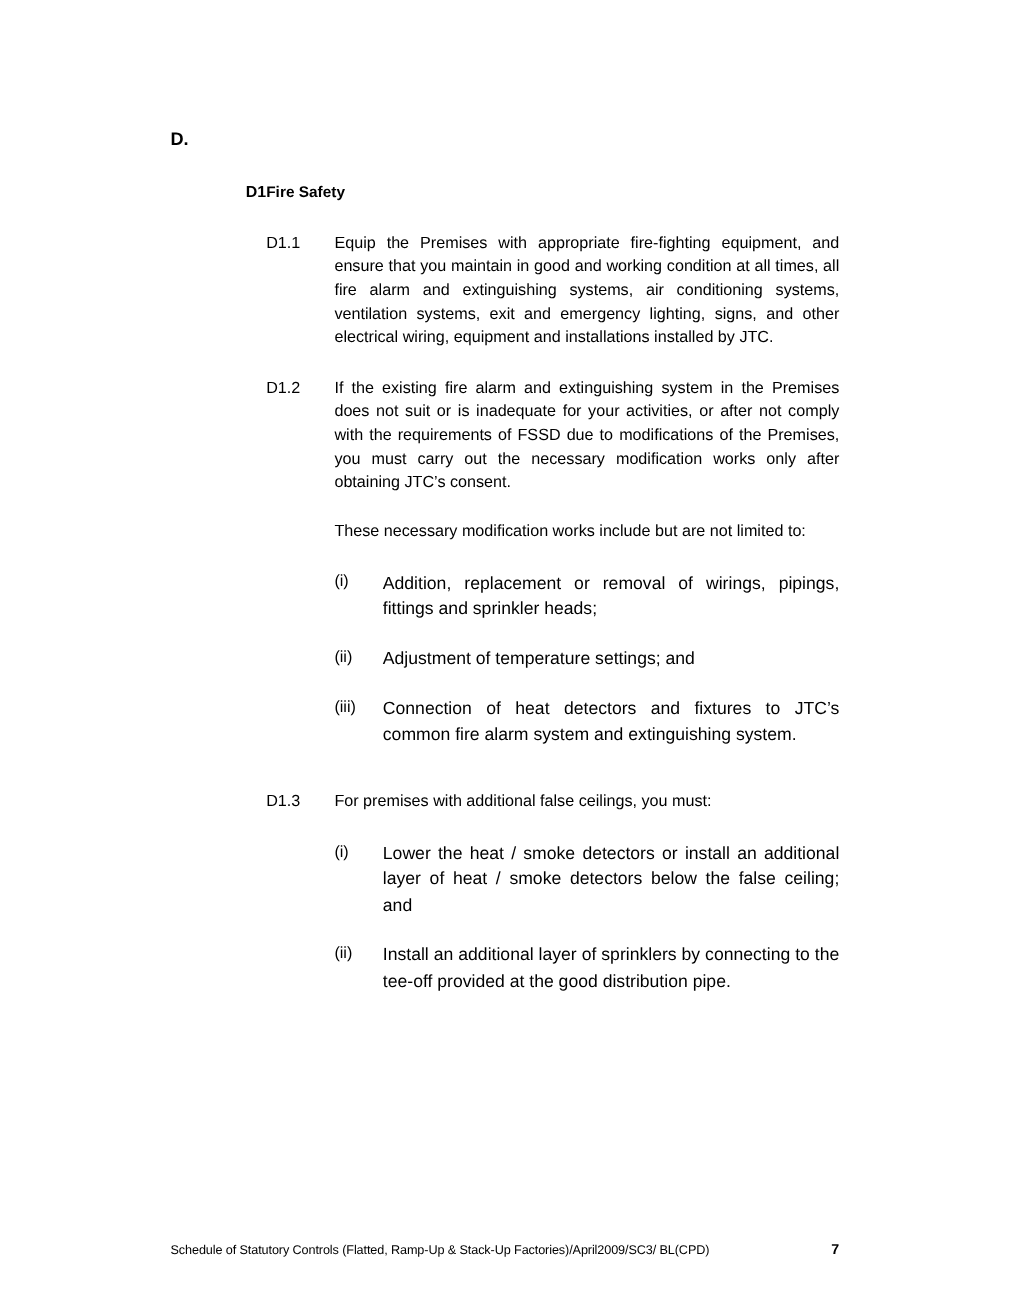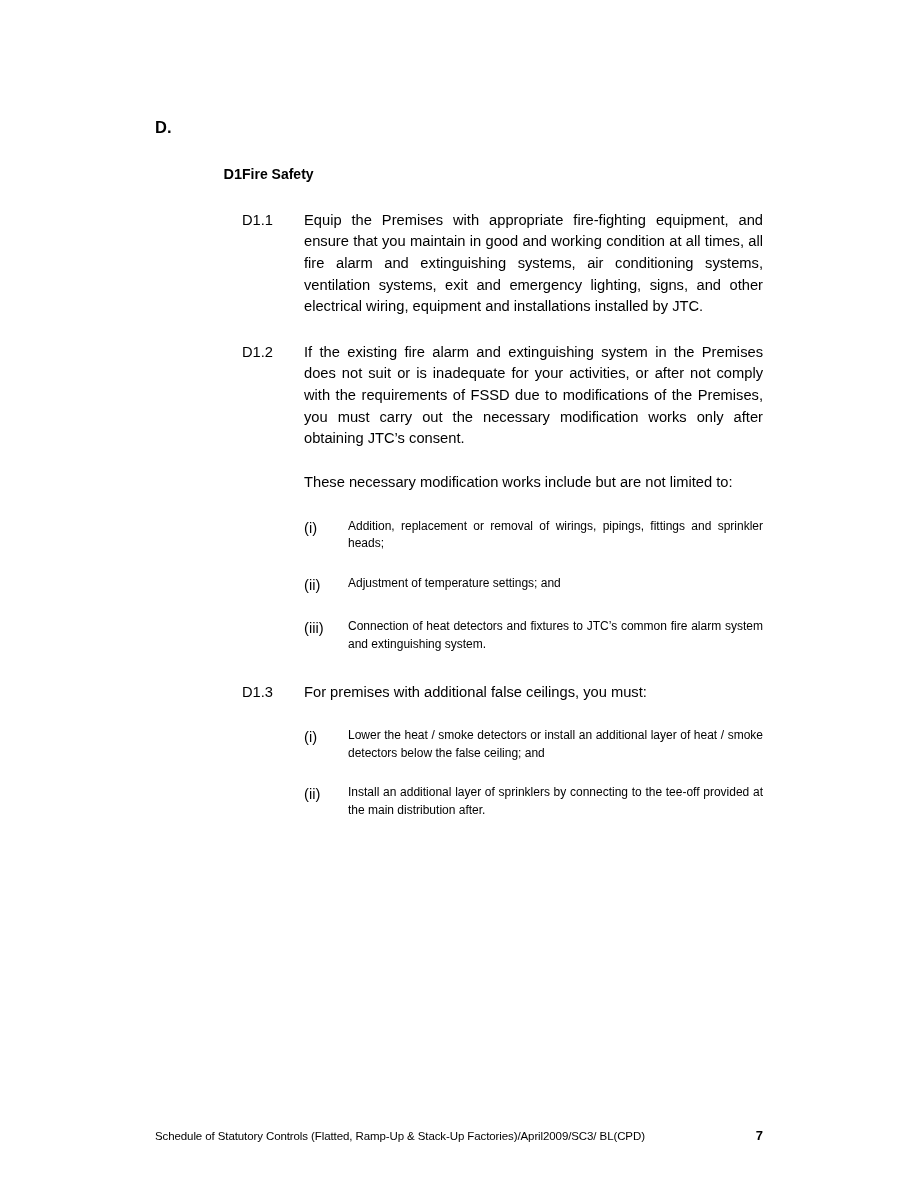--- a/index.html
+++ b/index.html
@@ -76,21 +76,21 @@
     margin: 0 0 26px 0;
     width: 518px;
     box-sizing: border-box;
   }
 
   
   .clause {
     display: flex;
     align-items: flex-start;
     padding-left: 87px;
-    margin: 0 0 24px 0;
+    margin: 11px 0 24px 0;
   }
   .clause .cl-num {
     width: 62px;
     flex: 0 0 62px;
     font-size: 14.7px;
     line-height: 1.47;
   }
   .clause .cl-body {
     flex: 1 1 auto;
     font-size: 14.7px;
@@ -116,21 +116,21 @@
     margin: 0 0 22px 0;
   }
   .roman-item .ri-num {
     width: 44px;
     flex: 0 0 44px;
     font-size: 14.7px;
     line-height: 1.47;
   }
   .roman-item .ri-text {
     flex: 1 1 auto;
-    font-size: 12px;
+    font-size: 16px;
     line-height: 1.47;
     text-align: justify;
     width: 415px;
   }
 
   .spacer-sm { height: 6px; }
 
   
   .footer {
     position: absolute;
@@ -206,21 +206,21 @@
       </div>
     </div>
 
     <div class="roman-list">
       <div class="roman-item">
         <div class="ri-num">(i)</div>
         <div class="ri-text">Lower the heat / smoke detectors or install an additional layer of heat / smoke detectors below the false ceiling; and</div>
       </div>
       <div class="roman-item">
         <div class="ri-num">(ii)</div>
-        <div class="ri-text">Install an additional layer of sprinklers by connecting to the tee-off provided at the main distribution after.</div>
+        <div class="ri-text">Install an additional layer of sprinklers by connecting to the tee-off provided at the good distribution pipe.</div>
       </div>
     </div>
 
   </div>
 
   <div class="footer">
     <div class="f-left">Schedule of Statutory Controls (Flatted, Ramp-Up &amp; Stack-Up Factories)/April2009/SC3/ BL(CPD)</div>
     <div class="f-right">7</div>
   </div>
 </div>

